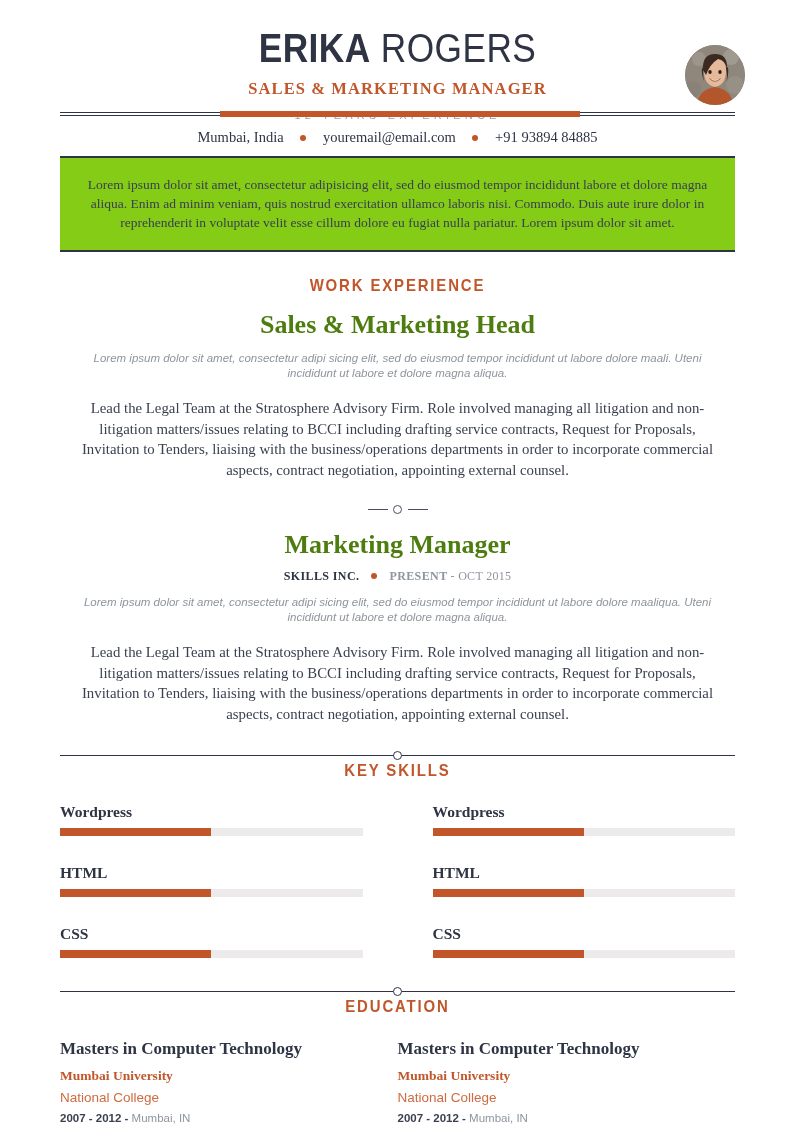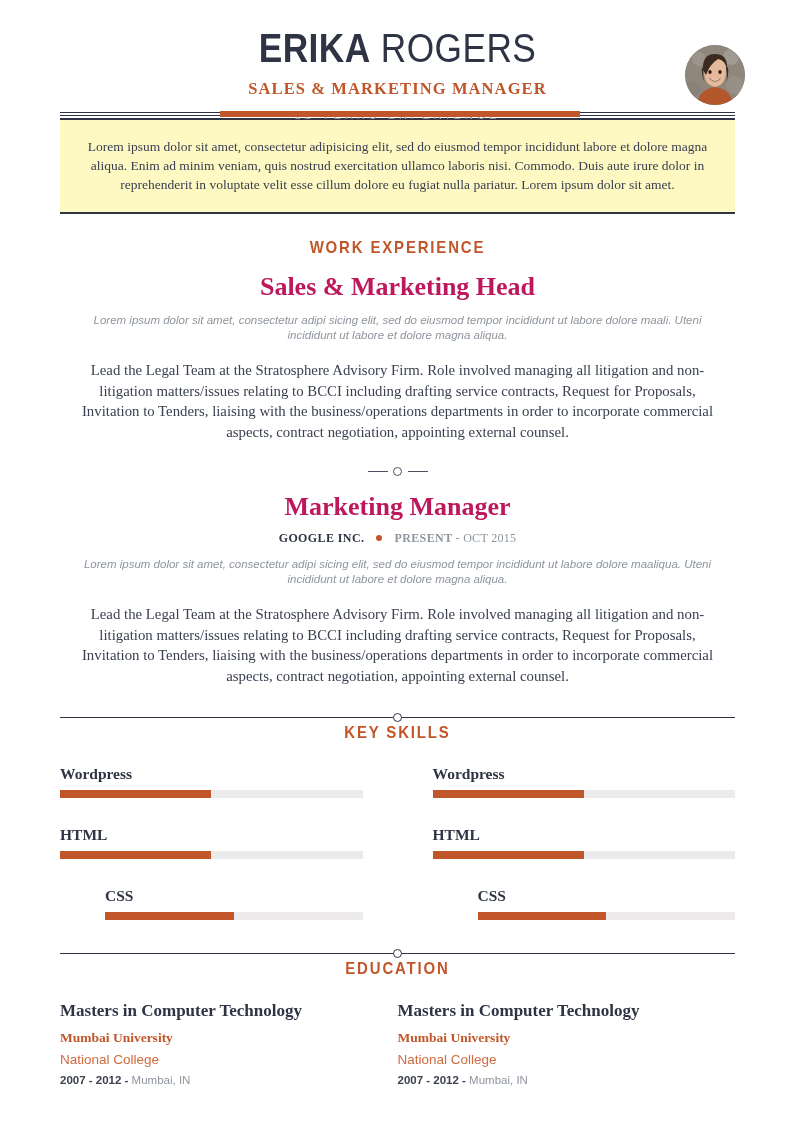--- a/index.html
+++ b/index.html
@@ -118,21 +118,21 @@
     background: #c0562a;
     margin: 0 13px;
     vertical-align: middle;
     position: relative;
     top: -1px;
   }
 
   
   .summary {
     margin: 0 60px;
-    background: #fef9c3;
+    background: #84cc16;
     border-top: 2px solid #2e3444;
     border-bottom: 2px solid #2e3444;
     padding: 17px 24px 18px 24px;
     text-align: center;
     font-size: 13.5px;
     line-height: 19px;
     color: #3a4050;
   }
 
   
@@ -169,21 +169,21 @@
     box-sizing: border-box;
   }
 
   
   .work-section { padding-top: 24px; }
   .job { text-align: center; }
   .job-role {
     font-family: "Liberation Serif", serif;
     font-weight: bold;
     font-size: 26px;
-    color: #be185d;
+    color: #4d7c0f;
     margin-top: 14px;
   }
   .job-meta {
     margin-top: 9px;
     font-size: 12px;
     font-family: "Liberation Serif", serif;
   }
   .job-meta .company {
     font-weight: bold;
     letter-spacing: 0.4px;
@@ -252,21 +252,21 @@
 
   
   .skills-section { padding-top: 26px; }
   .skills-grid {
     display: flex;
     margin: 22px 60px 0 60px;
     gap: 70px;
   }
   .skills-col { flex: 1; }
   .skill { margin-bottom: 28px; }
-  .skill:last-child { margin-bottom: 0; margin-left: 45px; }
+  .skill:last-child { margin-bottom: 0; }
   .skill-name {
     font-family: "Liberation Serif", serif;
     font-weight: bold;
     font-size: 15.5px;
     color: #2e3444;
     margin-bottom: 7px;
   }
   .skill-track {
     height: 8px;
     background: #eceaea;
@@ -352,20 +352,27 @@
       </svg>
     </div>
   </div>
 
   <div class="split-rule">
     <div class="line-top"></div>
     <div class="line-bot"></div>
     <div class="orange"></div>
   </div>
 
+  <div class="contact">
+    <span>Mumbai, India</span>
+    <span class="dot"></span>
+    <span>youremail@email.com</span>
+    <span class="dot"></span>
+    <span>+91 93894 84885</span>
+  </div>
 
   <div class="summary">Lorem ipsum dolor sit amet, consectetur adipisicing elit, sed do eiusmod tempor incididunt labore et dolore magna aliqua. Enim ad minim veniam, quis nostrud exercitation ullamco laboris nisi. Commodo. Duis aute irure dolor in reprehenderit in voluptate velit esse cillum dolore eu fugiat nulla pariatur. Lorem ipsum dolor sit amet.</div>
 
   <div class="work-section">
     <div class="section-title">WORK EXPERIENCE</div>
 
     <div class="job">
       <div class="job-role">Sales &amp; Marketing Head</div>
       <div class="job-tagline">Lorem ipsum dolor sit amet, consectetur adipi sicing elit, sed do eiusmod tempor incididunt ut labore dolore maali. Uteni incididunt ut labore et dolore magna aliqua.</div>
       <div class="job-desc">Lead the Legal Team at the Stratosphere Advisory Firm. Role involved managing all litigation and non-litigation matters/issues relating to BCCI including drafting service contracts, Request for Proposals, Invitation to Tenders, liaising with the business/operations departments in order to incorporate commercial aspects, contract negotiation, appointing external counsel.</div>
@@ -373,21 +380,21 @@
 
     <div class="job-divider">
       <div class="seg l"></div>
       <div class="ring"></div>
       <div class="seg r"></div>
     </div>
 
     <div class="job">
       <div class="job-role">Marketing Manager</div>
       <div class="job-meta">
-        <span class="company">GOOGLE INC.</span>
+        <span class="company">SKILLS INC.</span>
         <span class="mdot"></span>
         <span class="present">PRESENT</span>
         <span class="dates">- OCT 2015</span>
       </div>
       <div class="job-tagline">Lorem ipsum dolor sit amet, consectetur adipi sicing elit, sed do eiusmod tempor incididunt ut labore dolore maaliqua. Uteni incididunt ut labore et dolore magna aliqua.</div>
       <div class="job-desc">Lead the Legal Team at the Stratosphere Advisory Firm. Role involved managing all litigation and non-litigation matters/issues relating to BCCI including drafting service contracts, Request for Proposals, Invitation to Tenders, liaising with the business/operations departments in order to incorporate commercial aspects, contract negotiation, appointing external counsel.</div>
     </div>
   </div>
 
   <div class="skills-section">

